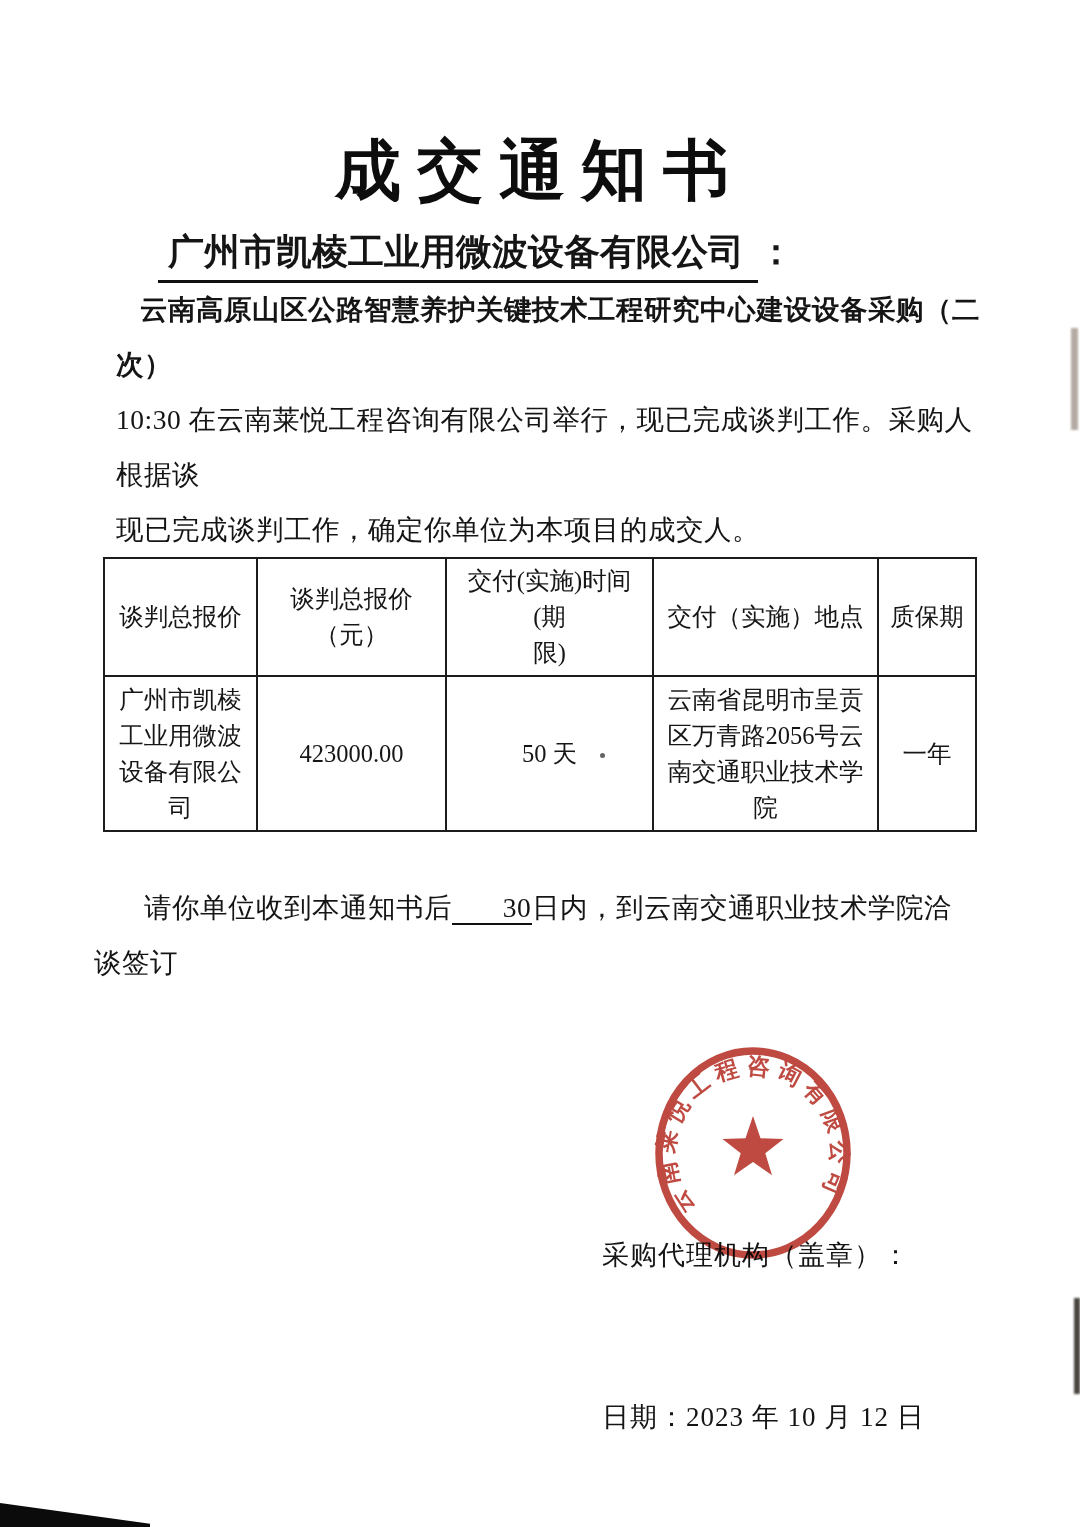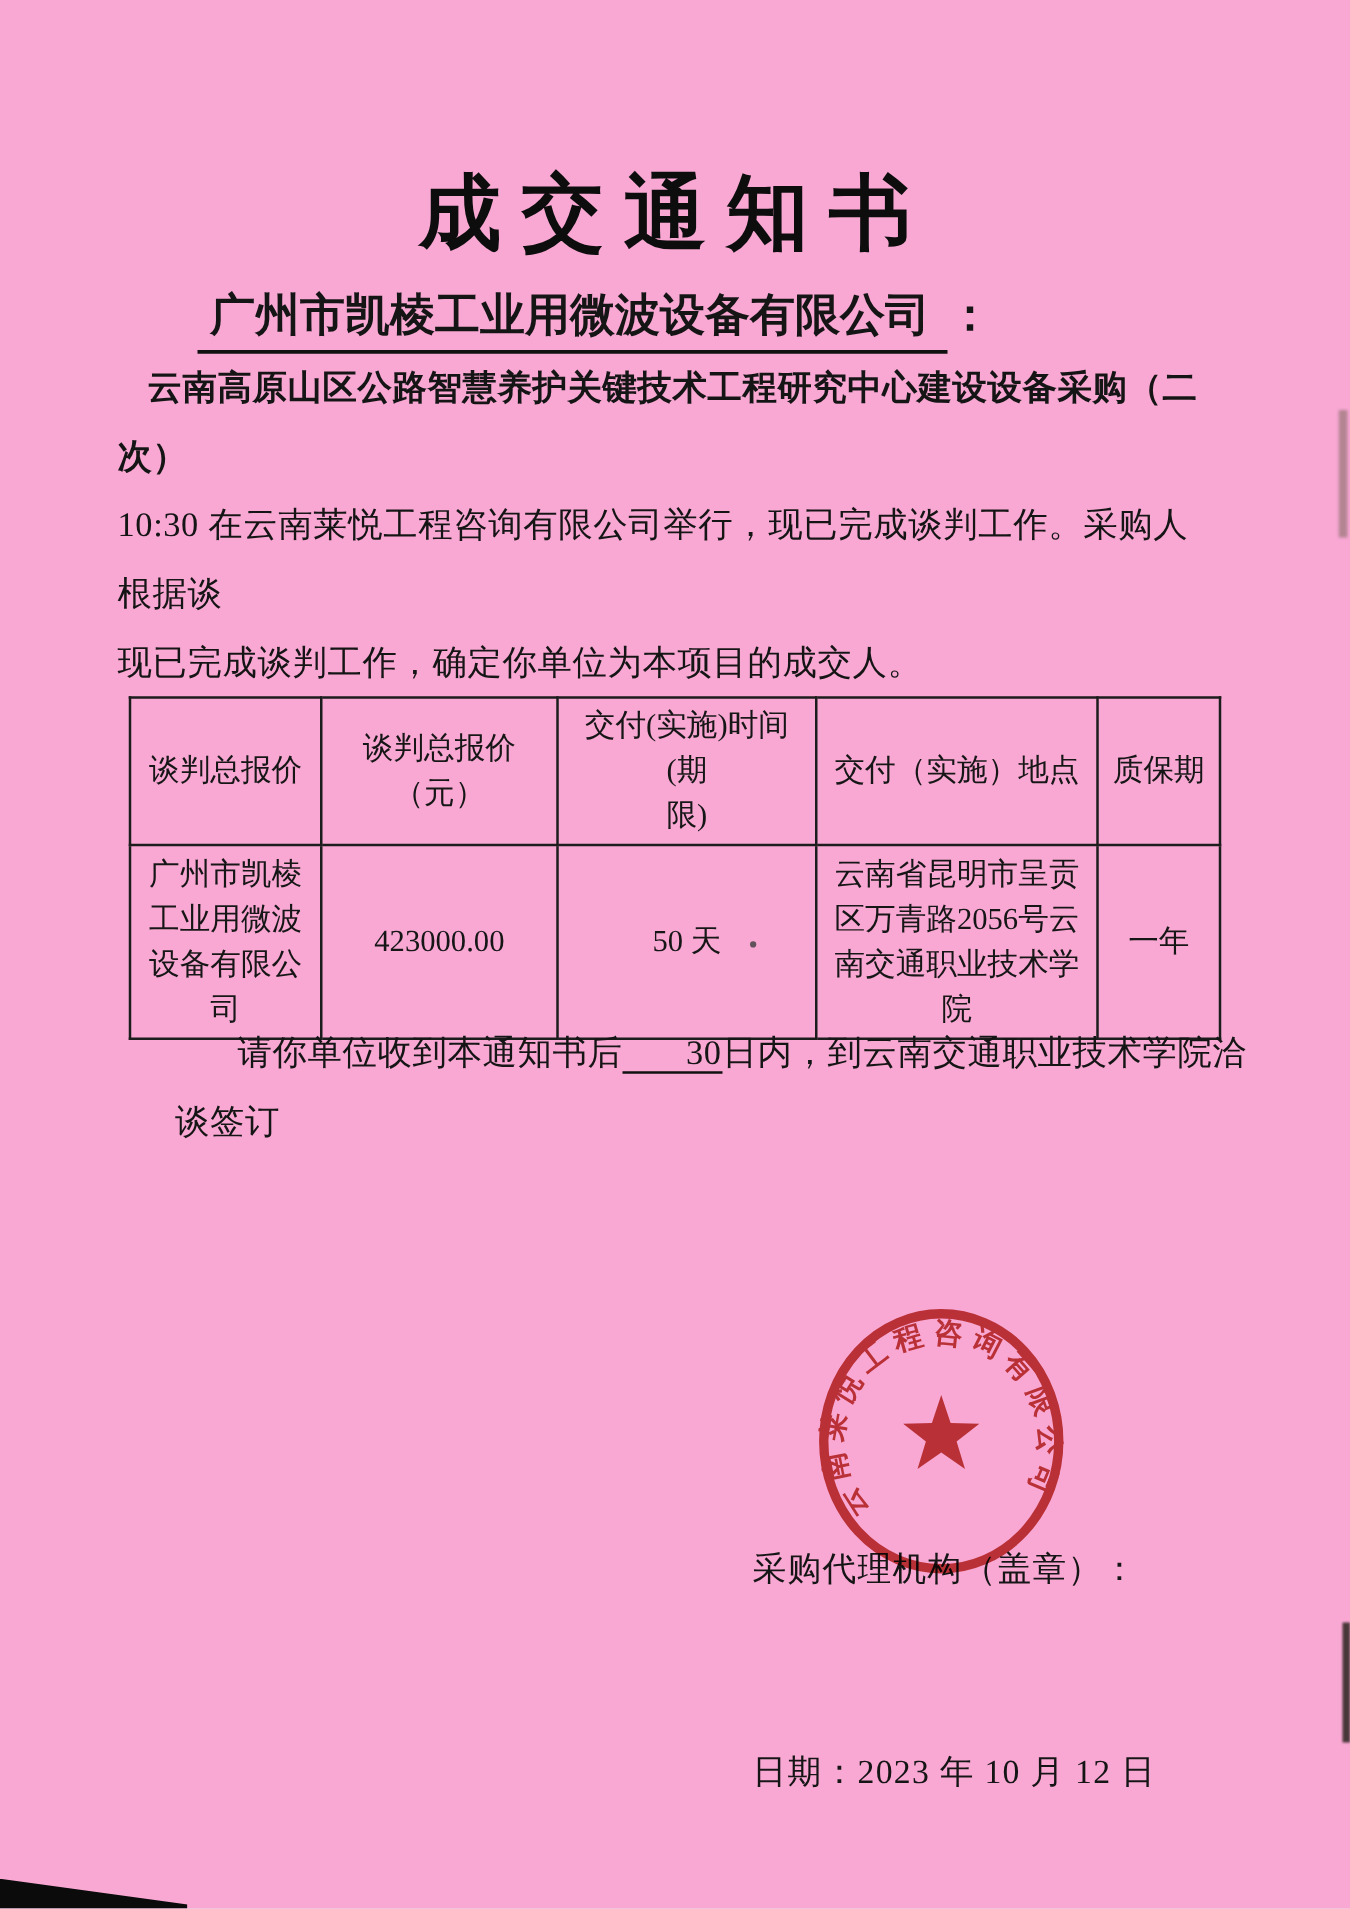--- a/index.html
+++ b/index.html
@@ -1,20 +1,20 @@
 <!DOCTYPE html>
 <html><head>
 <meta charset="utf-8">
 <style>
   html,body{margin:0;padding:0;background:#e8e8e8;}
   .page{
     position:relative;
     width:1080px;height:1527px;
     margin:0 auto;
-    background:#f9a8d4;
+    background:#ffffff;
     overflow:hidden;
     font-family:"Liberation Serif","DejaVu Serif",serif;
     color:#151515;
     text-decoration:underline;
   }
   .doc-title{
     position:absolute;top:126px;left:0;width:100%;
     text-align:center;
     font-size:66px;font-weight:bold;
     letter-spacing:16px;
@@ -27,22 +27,22 @@
   .addressee-underline{
     display:inline-block;
     border-bottom:3px solid #111;
     padding:0 14px 3px 10px;
   }
   .body-block{
     position:absolute;left:94px;width:880px;
     font-size:27.5px;line-height:55px;
     letter-spacing:0.5px;
   }
-  #para1{top:282px;}
-  #para2{top:814px;margin-left:46px;}
+  #para1{top:282px;margin-left:22px;}
+  #para2{top:880px;}
   .b{font-weight:bold;}
   .indent1{text-indent:24px;}
   .indent2{text-indent:50px;}
   .blank-30{
     display:inline-block;
     min-width:80px;
     text-align:center;
     border-bottom:2.5px solid #111;
     line-height:30px;
   }

